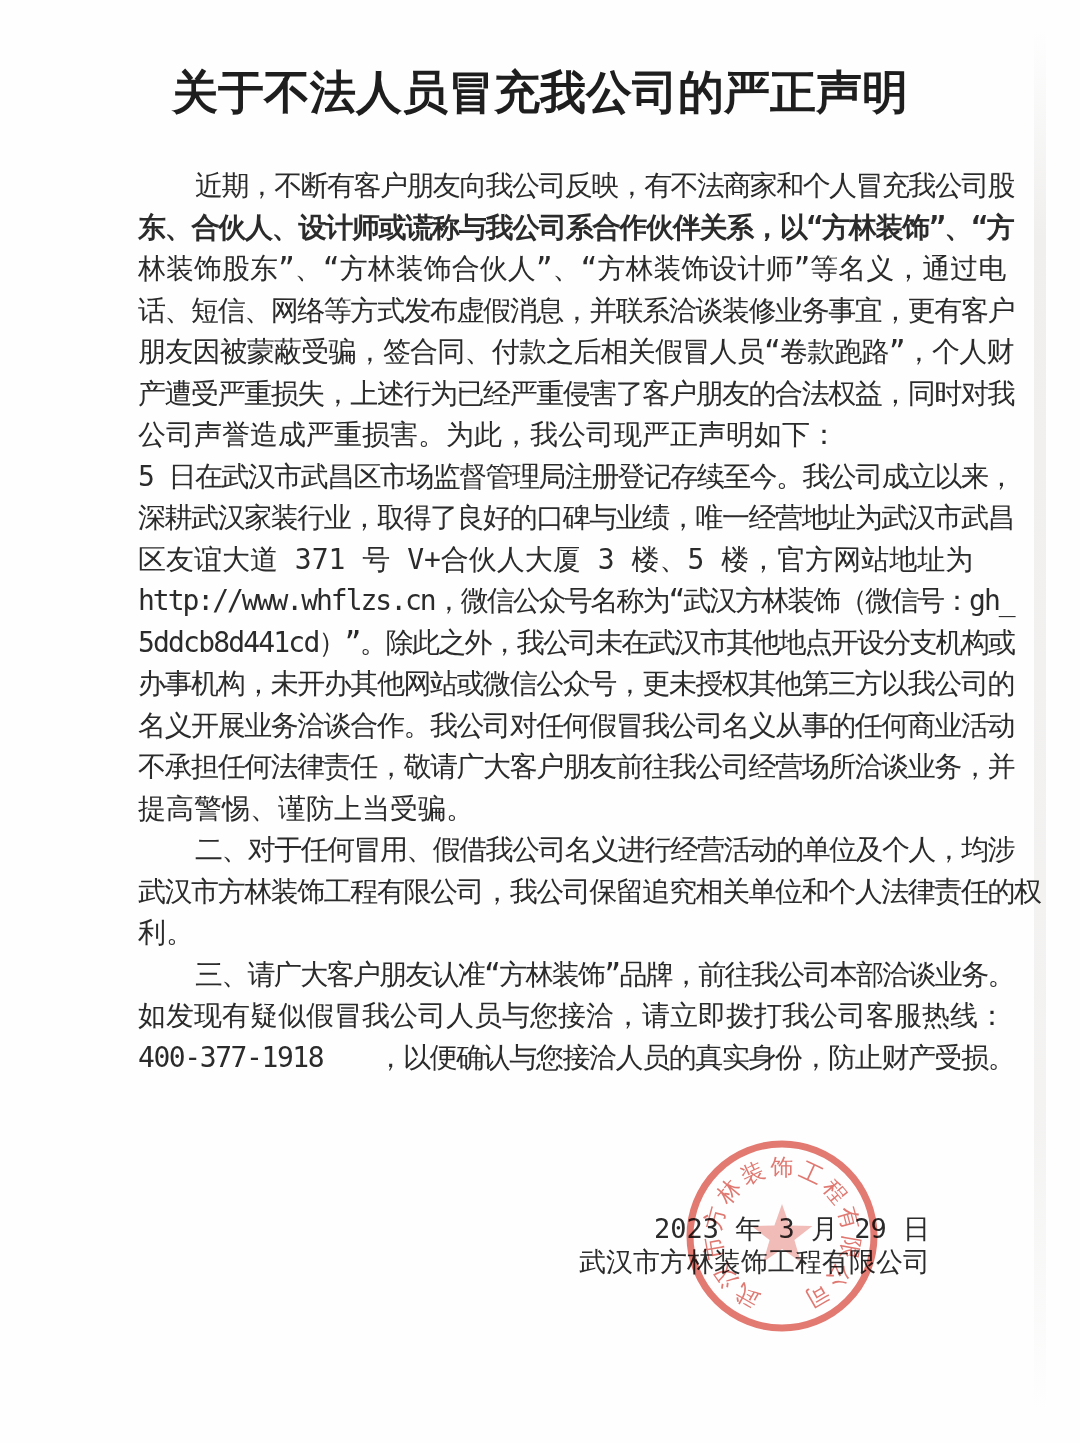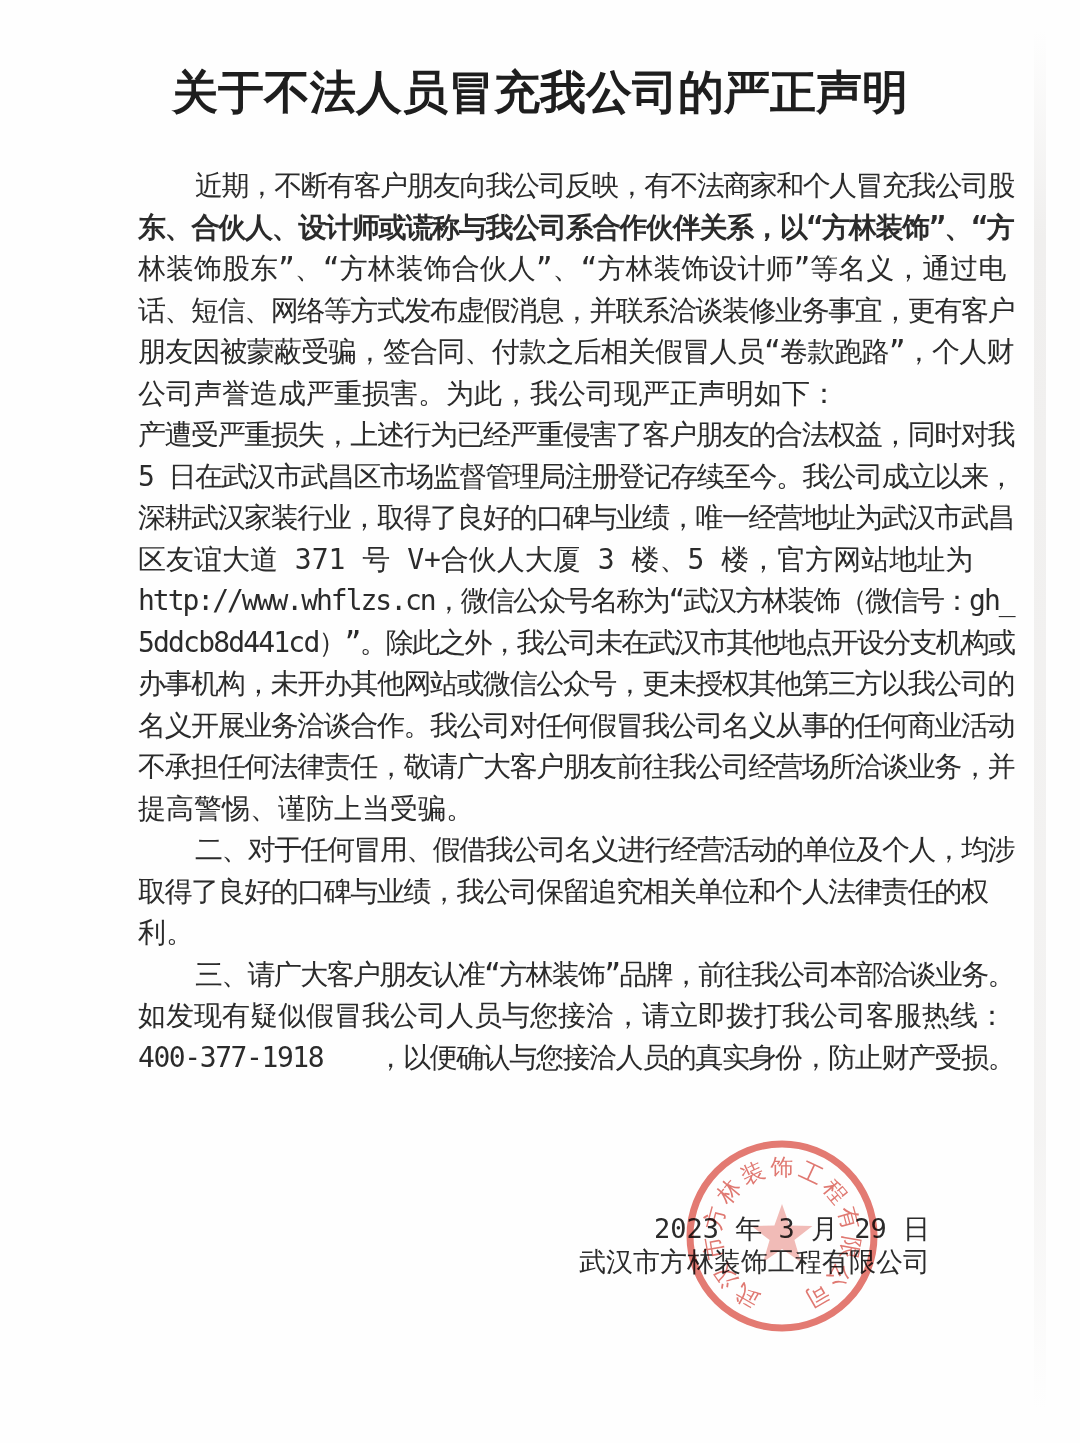--- a/index.html
+++ b/index.html
@@ -57,33 +57,33 @@
   <div class="scan-streak"></div>
 
   <h1 class="doc-title">关于不法人员冒充我公司的严正声明</h1>
 
   <div class="body-lines" id="body-lines">
       <div class="line indent just" style="letter-spacing: -1.58065px;">近期，不断有客户朋友向我公司反映，有不法商家和个人冒充我公司股</div>
       <div class="line just" style="letter-spacing: -1.26471px; font-weight: bold;">东、合伙人、设计师或谎称与我公司系合作伙伴关系，以“方林装饰”、“方</div>
       <div class="line just" style="letter-spacing: 0px;">林装饰股东”、“方林装饰合伙人”、“方林装饰设计师”等名义，通过电</div>
       <div class="line just" style="letter-spacing: -1.45455px;">话、短信、网络等方式发布虚假消息，并联系洽谈装修业务事宜，更有客户</div>
       <div class="line just" style="letter-spacing: -0.787879px;">朋友因被蒙蔽受骗，签合同、付款之后相关假冒人员“卷款跑路”，个人财</div>
+      <div class="line just" style="letter-spacing: -1.45455px;">产遭受严重损失，上述行为已经严重侵害了客户朋友的合法权益，同时对我</div>
       <div class="line">公司声誉造成严重损害。为此，我公司现严正声明如下：</div>
-      <div class="line just" style="letter-spacing: -1.45455px;">产遭受严重损失，上述行为已经严重侵害了客户朋友的合法权益，同时对我</div>
       <div class="line just" style="letter-spacing: -1.58824px;">5 日在武汉市武昌区市场监督管理局注册登记存续至今。我公司成立以来，</div>
       <div class="line just" style="letter-spacing: -1.45455px;">深耕武汉家装行业，取得了良好的口碑与业绩，唯一经营地址为武汉市武昌</div>
       <div class="line">区友谊大道 371 号 V+合伙人大厦 3 楼、5 楼，官方网站地址为</div>
       <div class="line just" style="letter-spacing: -2.02273px;">http://www.whflzs.cn，微信公众号名称为“武汉方林装饰（微信号：gh_</div>
       <div class="line just" style="letter-spacing: -1.82051px;">5ddcb8d441cd）”。除此之外，我公司未在武汉市其他地点开设分支机构或</div>
       <div class="line just" style="letter-spacing: -1.45455px;">办事机构，未开办其他网站或微信公众号，更未授权其他第三方以我公司的</div>
       <div class="line just" style="letter-spacing: -1.45455px;">名义开展业务洽谈合作。我公司对任何假冒我公司名义从事的任何商业活动</div>
       <div class="line just" style="letter-spacing: -1.45455px;">不承担任何法律责任，敬请广大客户朋友前往我公司经营场所洽谈业务，并</div>
       <div class="line">提高警惕、谨防上当受骗。</div>
       <div class="line indent just" style="letter-spacing: -1.58065px;">二、对于任何冒用、假借我公司名义进行经营活动的单位及个人，均涉</div>
-      <div class="line just" style="letter-spacing: -1.45455px;">取得了良好的口碑与业绩，我公司保留追究相关单位和个人法律责任的权</div>
+      <div class="line just" style="letter-spacing: -1.45455px;">武汉市方林装饰工程有限公司，我公司保留追究相关单位和个人法律责任的权</div>
       <div class="line">利。</div>
       <div class="line indent just" style="letter-spacing: -1.71875px;">三、请广大客户朋友认准“方林装饰”品牌，前往我公司本部洽谈业务。</div>
       <div class="line">如发现有疑似假冒我公司人员与您接洽，请立即拨打我公司客服热线：</div>
       <div class="line" style="letter-spacing: -1.42105px;">400-377-1918　　，以便确认与您接洽人员的真实身份，防止财产受损。</div>
     </div>
 
   <div class="sig company">武汉市方林装饰工程有限公司</div>
   <div class="sig date">2023 年 3 月 29 日</div>
 
   <div class="seal">

